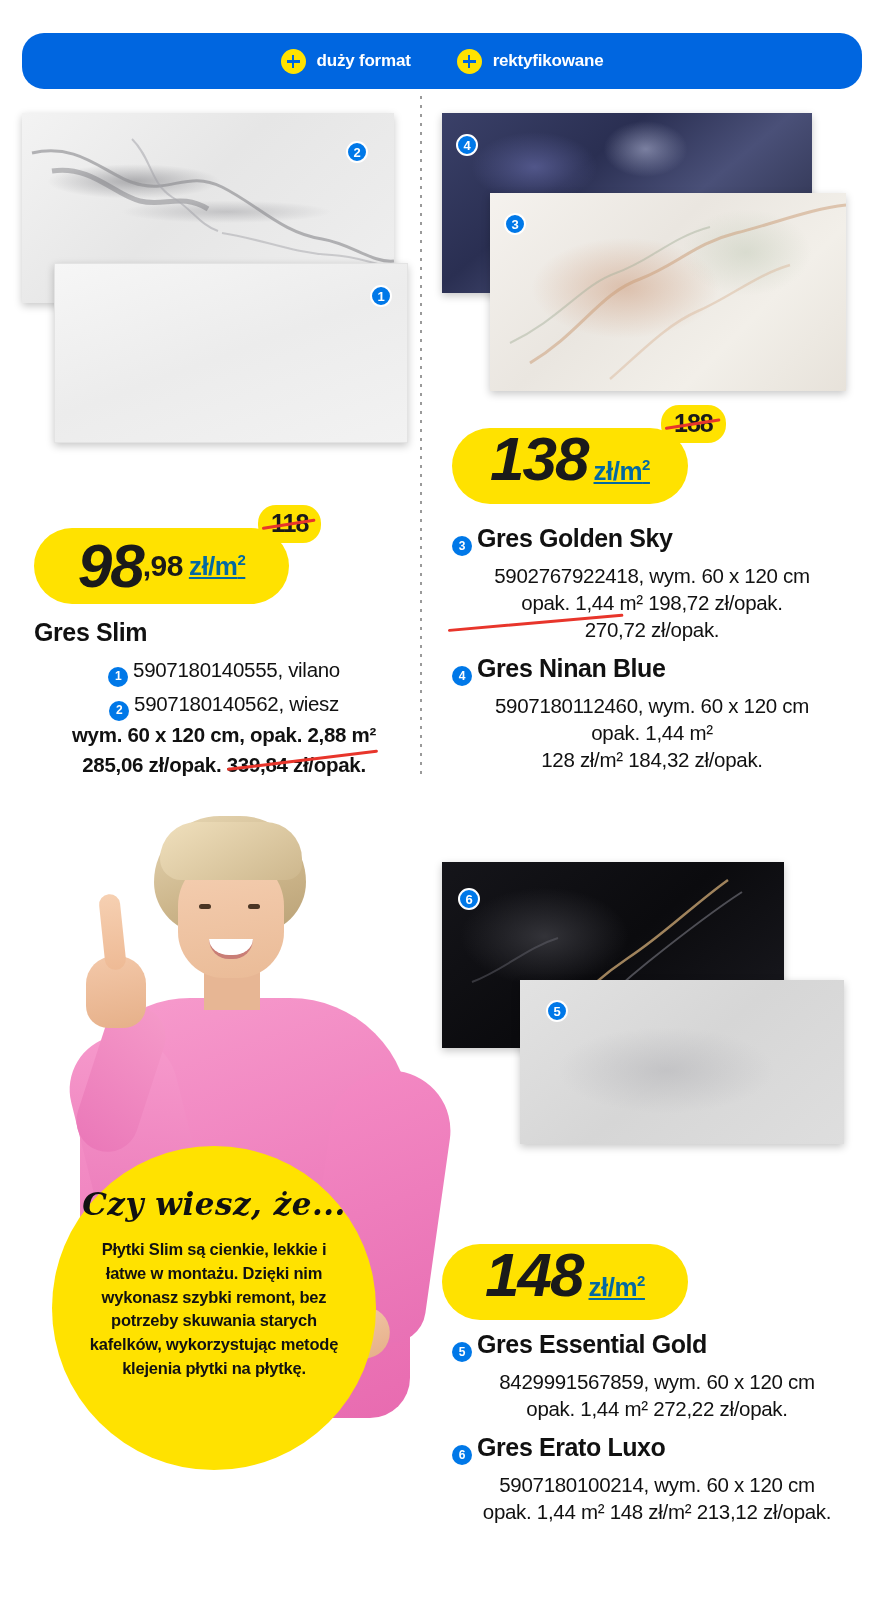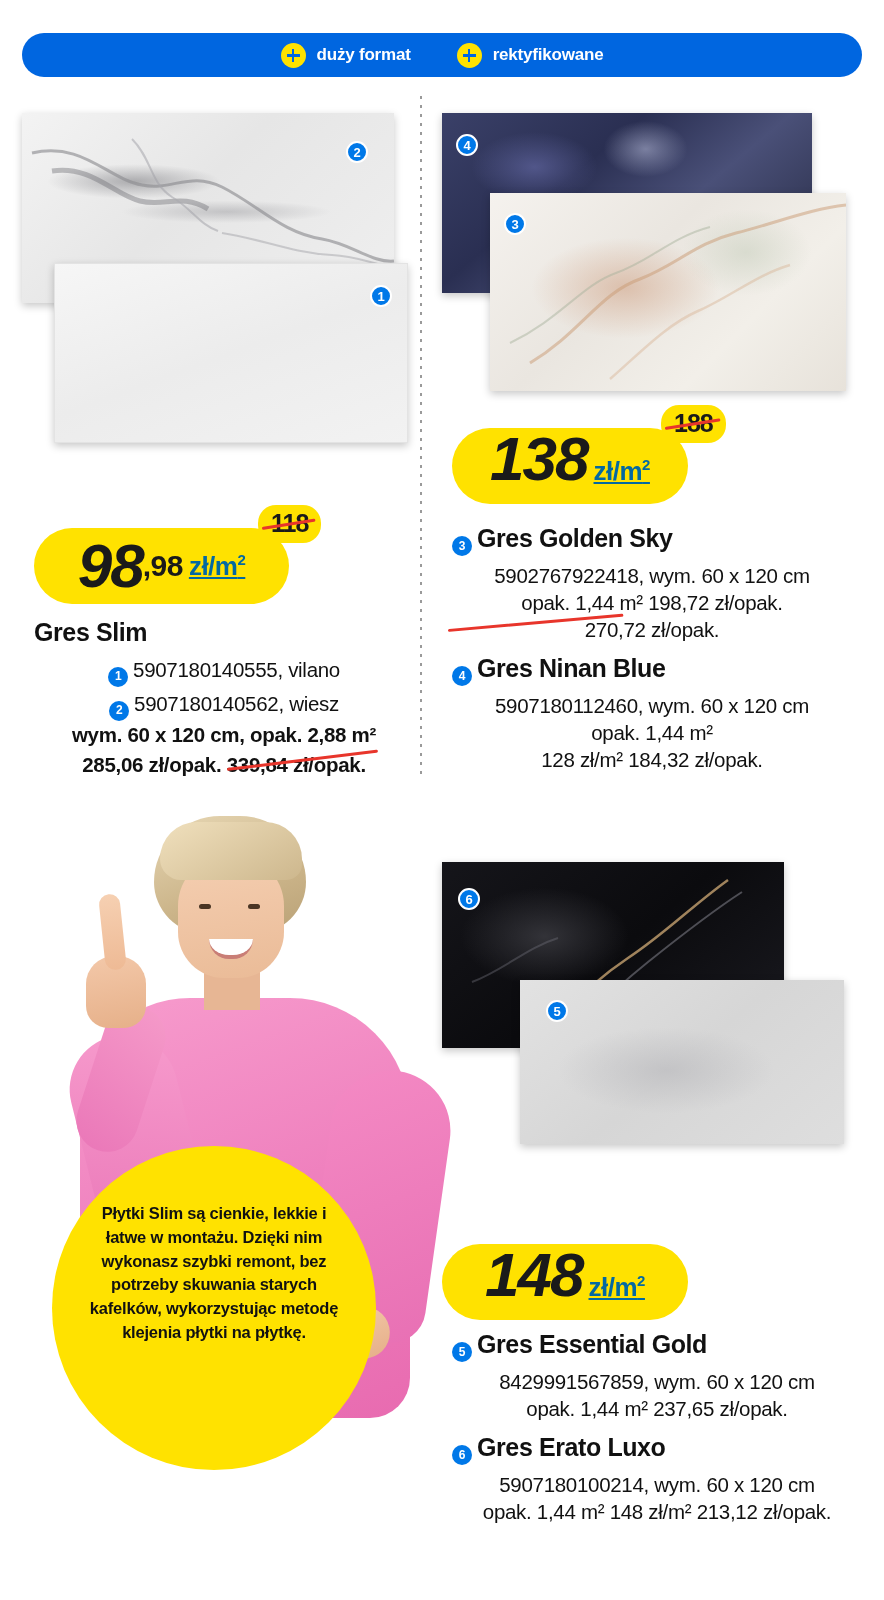--- a/index.html
+++ b/index.html
@@ -16,21 +16,21 @@
     height: 1600px;
     background: #fff;
   }
 
   
   .top-banner {
     position: absolute;
     left: 22px;
     top: 33px;
     width: 840px;
-    height: 44px;
+    height: 56px;
     background: #0066e0;
     border-radius: 22px;
     display: flex;
     align-items: center;
     justify-content: center;
     gap: 46px;
   }
   .banner-item {
     display: flex;
     align-items: center;
@@ -454,30 +454,31 @@
   <div class="price-blob" style="left:442px; top:1244px; width:246px; height:76px;">
     <span class="price-main">148</span>
     <span class="price-unit">zł/m<sup>2</sup></span>
   </div>
 
   <div style="position:absolute; left:452px; top:1330px; width:410px;">
     <div class="prod-title">
       <span class="num-inline">5</span><span>Gres Essential Gold</span>
     </div>
     <div class="prod-line" style="margin-top:6px;">8429991567859, wym. 60 x 120 cm</div>
-    <div class="prod-line">opak. 1,44 m² 237,65 zł/opak.</div>
+    <div class="prod-line">opak. 1,44 m² 272,22 zł/opak.</div>
 
     <div class="prod-title" style="margin-top:11px;">
       <span class="num-inline">6</span><span>Gres Erato Luxo</span>
     </div>
     <div class="prod-line" style="margin-top:6px;">5907180100214, wym. 60 x 120 cm</div>
     <div class="prod-line">opak. 1,44 m² 148 zł/m² 213,12 zł/opak.</div>
   </div>
 
   <div class="did-you-know">
+    <div class="dyk-title">Czy wiesz, że...</div>
     <div class="dyk-body">Płytki Slim są cienkie, lekkie i łatwe w montażu. Dzięki nim wykonasz szybki remont, bez potrzeby skuwania starych kafelków, wykorzystując metodę klejenia płytki na płytkę.</div>
   </div>
 
   <div class="footer">
     <span class="footer-dash"></span>
     <span class="footer-num">12</span>
   </div>
 
 </div>
 

